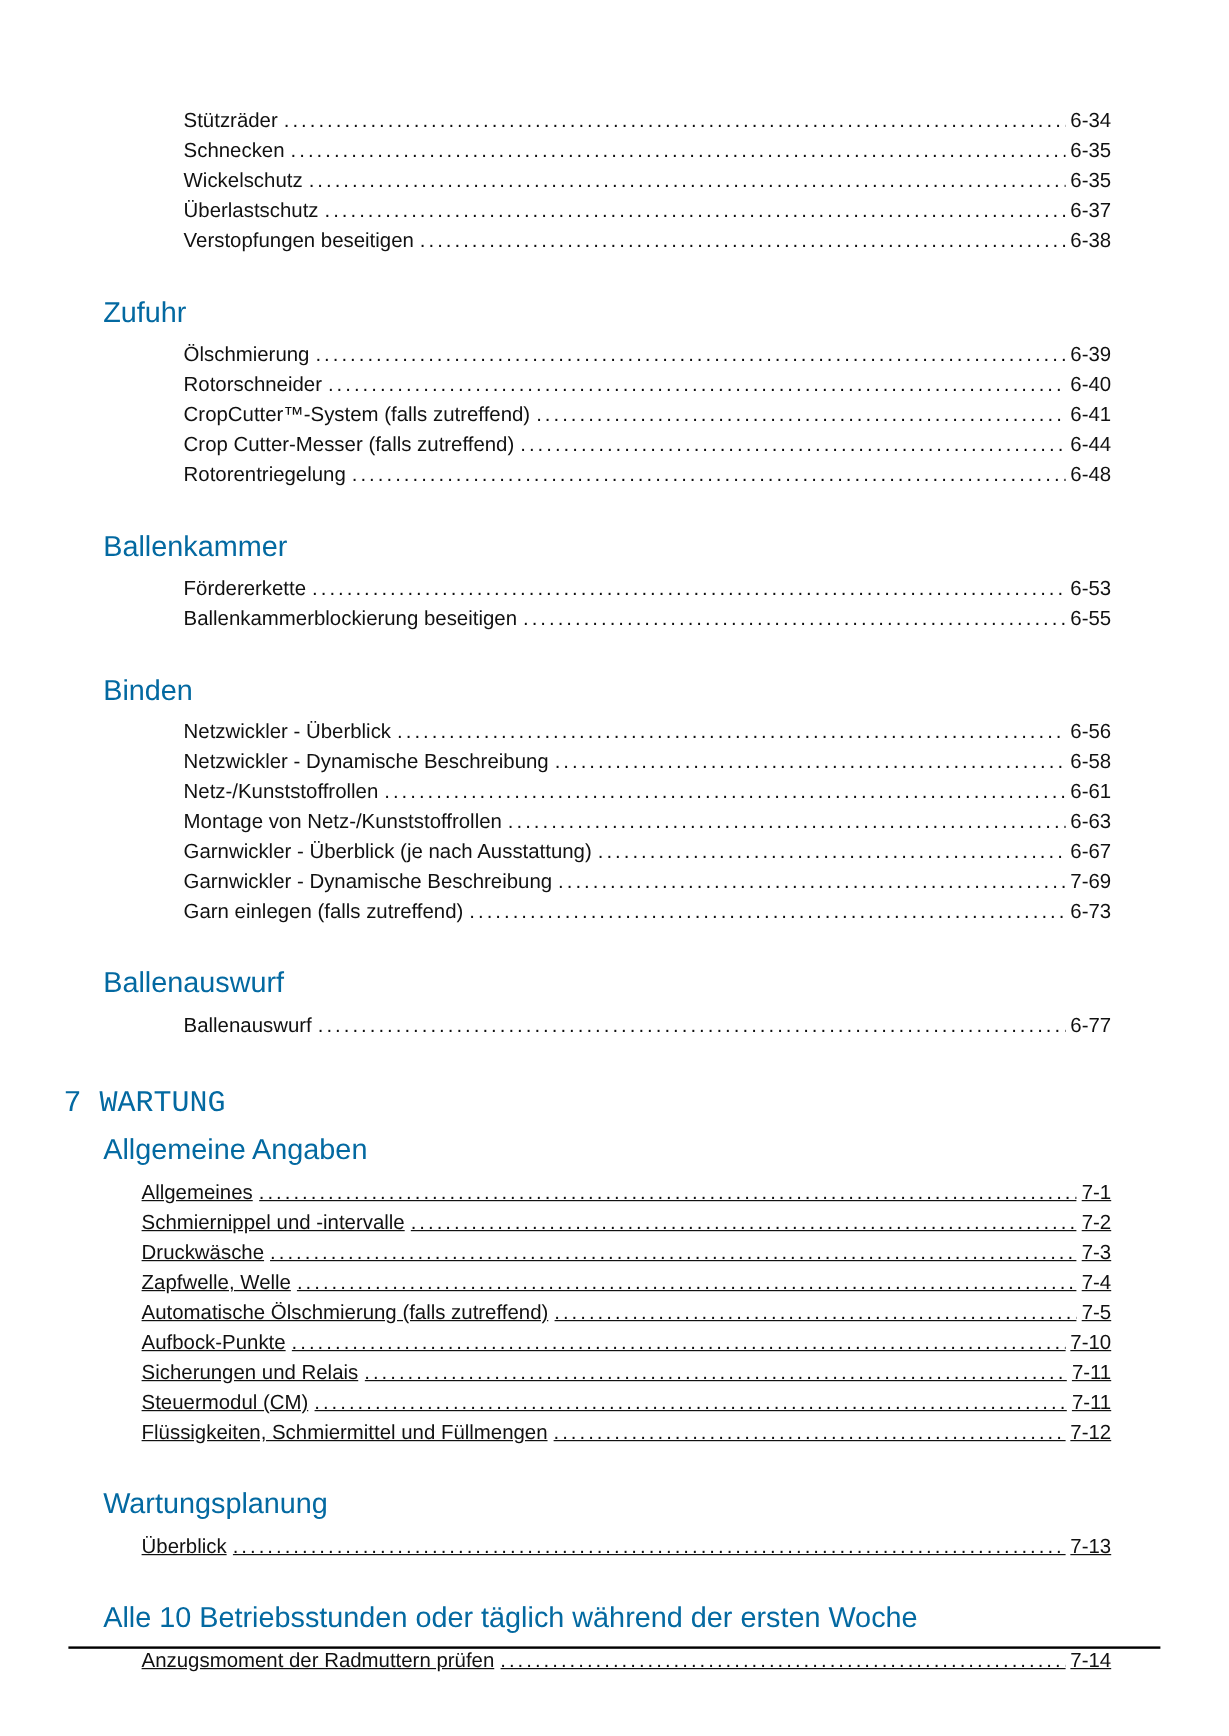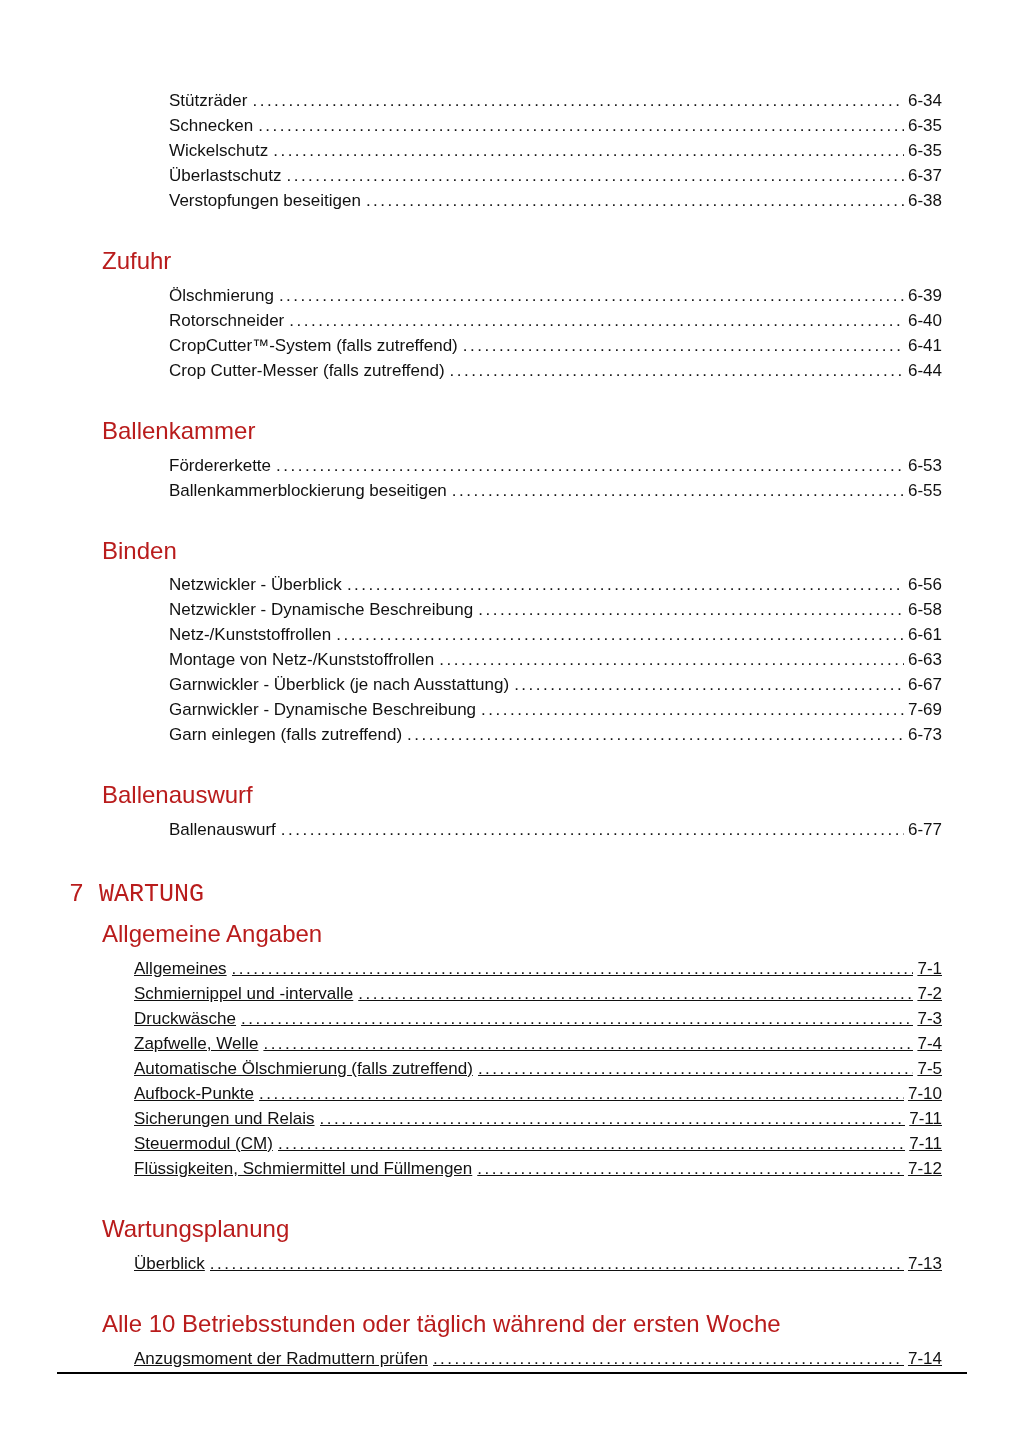--- a/index.html
+++ b/index.html
@@ -7,34 +7,34 @@
   body {
     width: 1024px;
     height: 1447px;
     position: relative;
     font-family: "Liberation Sans", sans-serif;
     color: #000;
     overflow: hidden;
   }
   .page {
     position: absolute;
-    left: 69px;
+    left: 53px;
     top: 88px;
     width: 910px;
   }
   .toc-section { margin-top: 34px; }
   .toc-section.first { margin-top: 0; }
   .toc-section.chapter { margin-top: 38px; font-family: Liberation Mono, monospace; }
   .toc-section.chapter + .toc-section { margin-top: 10px; }
   .heading {
     font-size: 24px;
     line-height: 1.2;
     margin-bottom: 7px;
     font-weight: 400;
-    color: #b91c1c;
+    color: #0369a1;
   }
   .heading.section { margin-left: 33px; }
   .heading.chapter { margin-left: 0; font-size: 25px; }
   .toc-row {
     display: flex;
     align-items: baseline;
     font-size: 17px;
     line-height: 25px;
     padding-right: 37px;
     color: #111;
@@ -111,20 +111,25 @@
         <div class="toc-row deep">
           <span class="entry-title">CropCutter™-System (falls zutreffend)</span>
           <span class="leader"></span>
           <span class="page-num">6-41</span>
         </div>
         <div class="toc-row deep">
           <span class="entry-title">Crop Cutter-Messer (falls zutreffend)</span>
           <span class="leader"></span>
           <span class="page-num">6-44</span>
         </div>
+        <div class="toc-row deep">
+          <span class="entry-title">Rotorentriegelung</span>
+          <span class="leader"></span>
+          <span class="page-num">6-48</span>
+        </div>
       </section>
       <section class="toc-section">
         <div class="heading section">Ballenkammer</div>
         <div class="toc-row deep">
           <span class="entry-title">Fördererkette</span>
           <span class="leader"></span>
           <span class="page-num">6-53</span>
         </div>
         <div class="toc-row deep">
           <span class="entry-title">Ballenkammerblockierung beseitigen</span>

